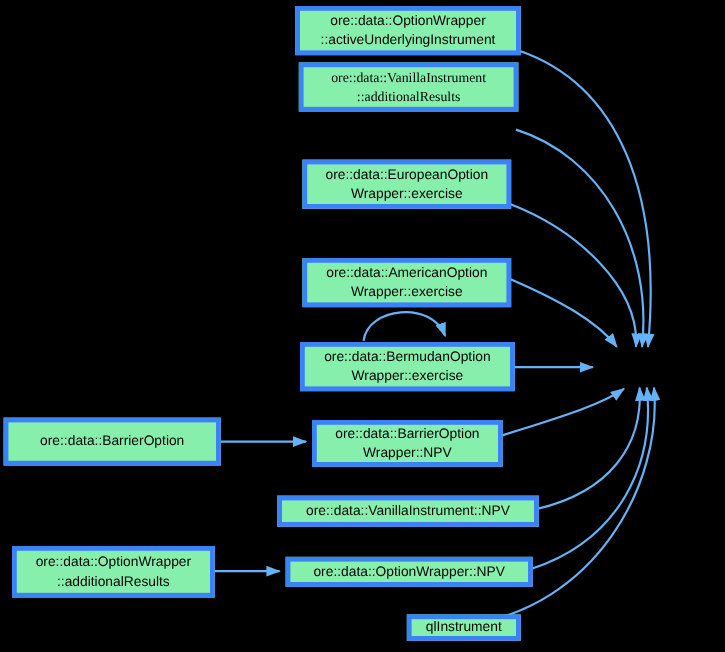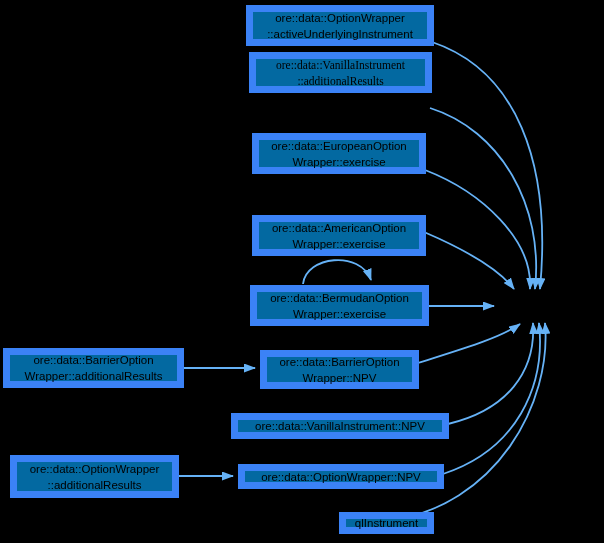--- a/index.html
+++ b/index.html
@@ -7,22 +7,22 @@
     position:relative;
     width:604px;height:543px;
     background:#000000;
     font-family:"Liberation Sans", sans-serif;
     overflow:hidden;
   }
   svg.edges{position:absolute;left:0;top:0;width:604px;height:543px;}
   .node{
     position:absolute;
     box-sizing:border-box;
-    background:#0369a1;
-    border:7px solid #3b82f6;
+    background:#86efac;
+    border:4px solid #3b82f6;
     color:#000000;
     font-size:11.5px;
     line-height:16px;
     display:flex;
     flex-direction:column;
     align-items:center;
     justify-content:center;
     text-align:center;
     white-space:nowrap;
     cursor:pointer;
@@ -83,21 +83,20 @@
     <span>Wrapper::exercise</span>
   </div>
 
   <div class="node" style="left:250px;top:285px;width:179px;height:41px;">
     <span>ore::data::BermudanOption</span>
     <span>Wrapper::exercise</span>
   </div>
 
   <div class="node" style="left:3px;top:348px;width:181px;height:40px;">
     <span>ore::data::BarrierOption</span>
-    <span>Wrapper::additionalResults</span>
   </div>
 
   <div class="node" style="left:260px;top:350px;width:159px;height:39px;">
     <span>ore::data::BarrierOption</span>
     <span>Wrapper::NPV</span>
   </div>
 
   <div class="node" style="left:231px;top:413px;width:218px;height:26px;">
     <span>ore::data::VanillaInstrument::NPV</span>
   </div>

